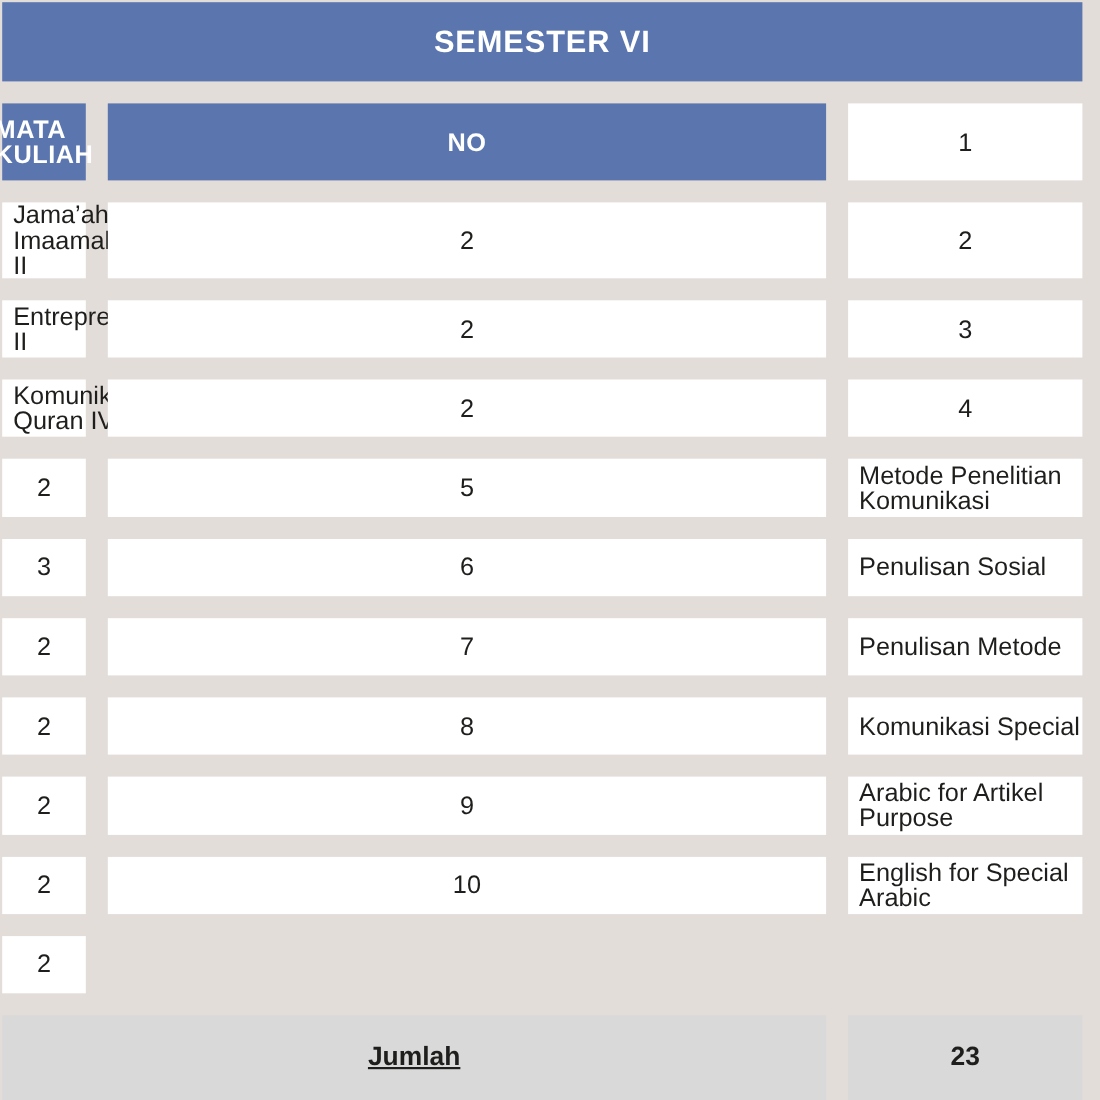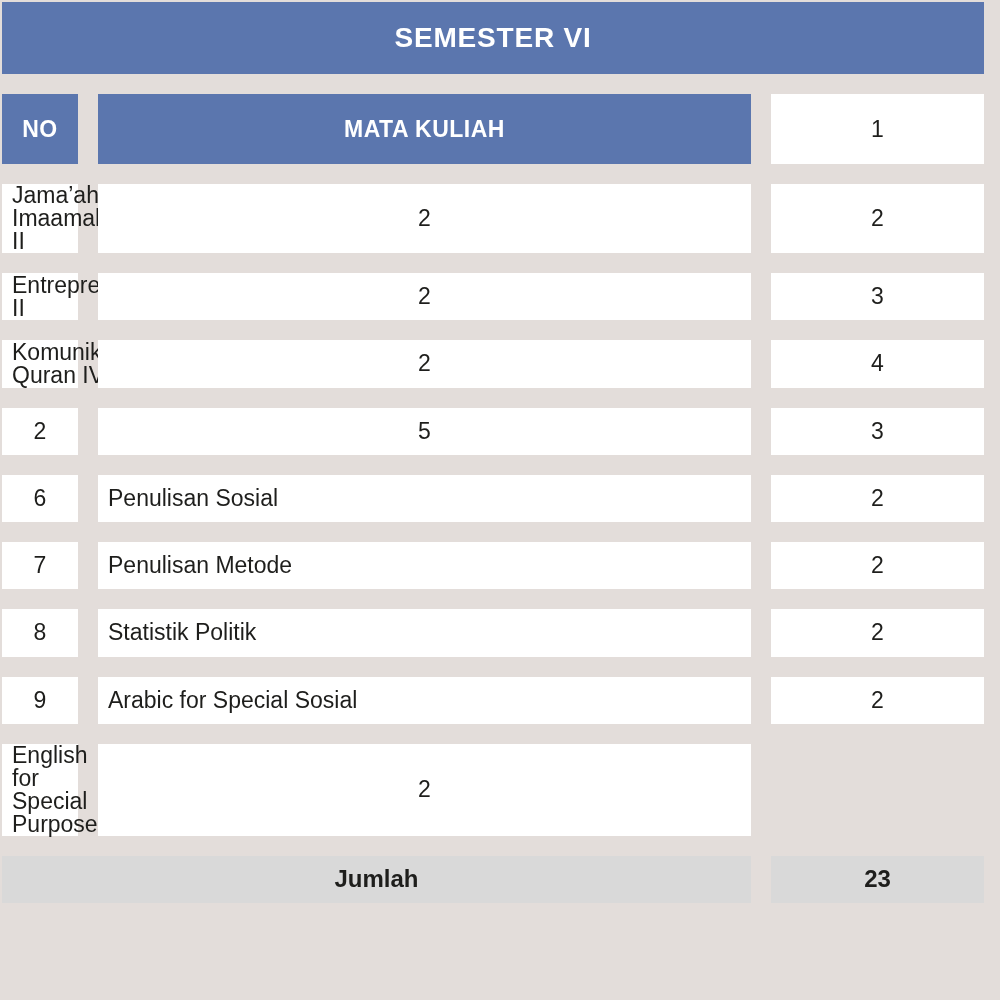--- a/index.html
+++ b/index.html
@@ -51,65 +51,68 @@
     padding-left:10px;
     text-align:left;
   }
   .footer-cell{
     background:var(--footer-gray);
     font-weight:bold;
     font-size:24px;
   }
   .footer-label{
     grid-column:1 / span 2;
+    text-decoration:underline;
   }
 </style>
 </head>
 <body>
 
 <div class="table">
 
   <div class="cell title-cell">SEMESTER VI</div>
 
+  <div class="cell head-cell">MATA KULIAH</div>
   <div class="cell head-cell">NO</div>
-  <div class="cell head-cell">MATA KULIAH</div>
 
   <div class="cell">1</div>
   <div class="cell course-cell">Jama’ah Imaamah II</div>
   <div class="cell">2</div>
 
   <div class="cell">2</div>
   <div class="cell course-cell">Entrepreneur II</div>
   <div class="cell">2</div>
 
   <div class="cell">3</div>
   <div class="cell course-cell">Komunikasi Quran IV</div>
   <div class="cell">2</div>
 
   <div class="cell">4</div>
   <div class="cell">2</div>
 
   <div class="cell">5</div>
+  <div class="cell course-cell">Metode Penelitian Komunikasi</div>
   <div class="cell">3</div>
 
   <div class="cell">6</div>
   <div class="cell course-cell">Penulisan Sosial</div>
   <div class="cell">2</div>
 
   <div class="cell">7</div>
   <div class="cell course-cell">Penulisan Metode</div>
   <div class="cell">2</div>
 
   <div class="cell">8</div>
-  <div class="cell course-cell">Statistik Politik</div>
+  <div class="cell course-cell">Komunikasi Special</div>
   <div class="cell">2</div>
 
   <div class="cell">9</div>
-  <div class="cell course-cell">Arabic for Special Sosial</div>
+  <div class="cell course-cell">Arabic for Artikel Purpose</div>
   <div class="cell">2</div>
 
-  <div class="cell course-cell">English for Special Purpose</div>
+  <div class="cell">10</div>
+  <div class="cell course-cell">English for Special Arabic</div>
   <div class="cell">2</div>
 
   <div class="cell footer-cell footer-label">Jumlah</div>
   <div class="cell footer-cell">23</div>
 
 </div>
 
 </body></html>

